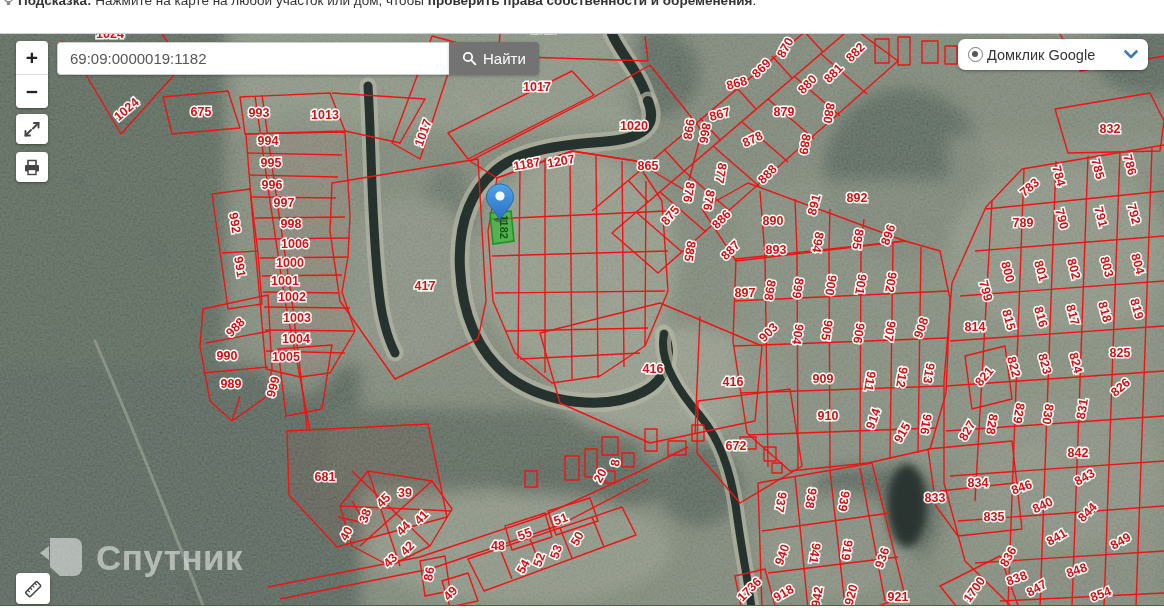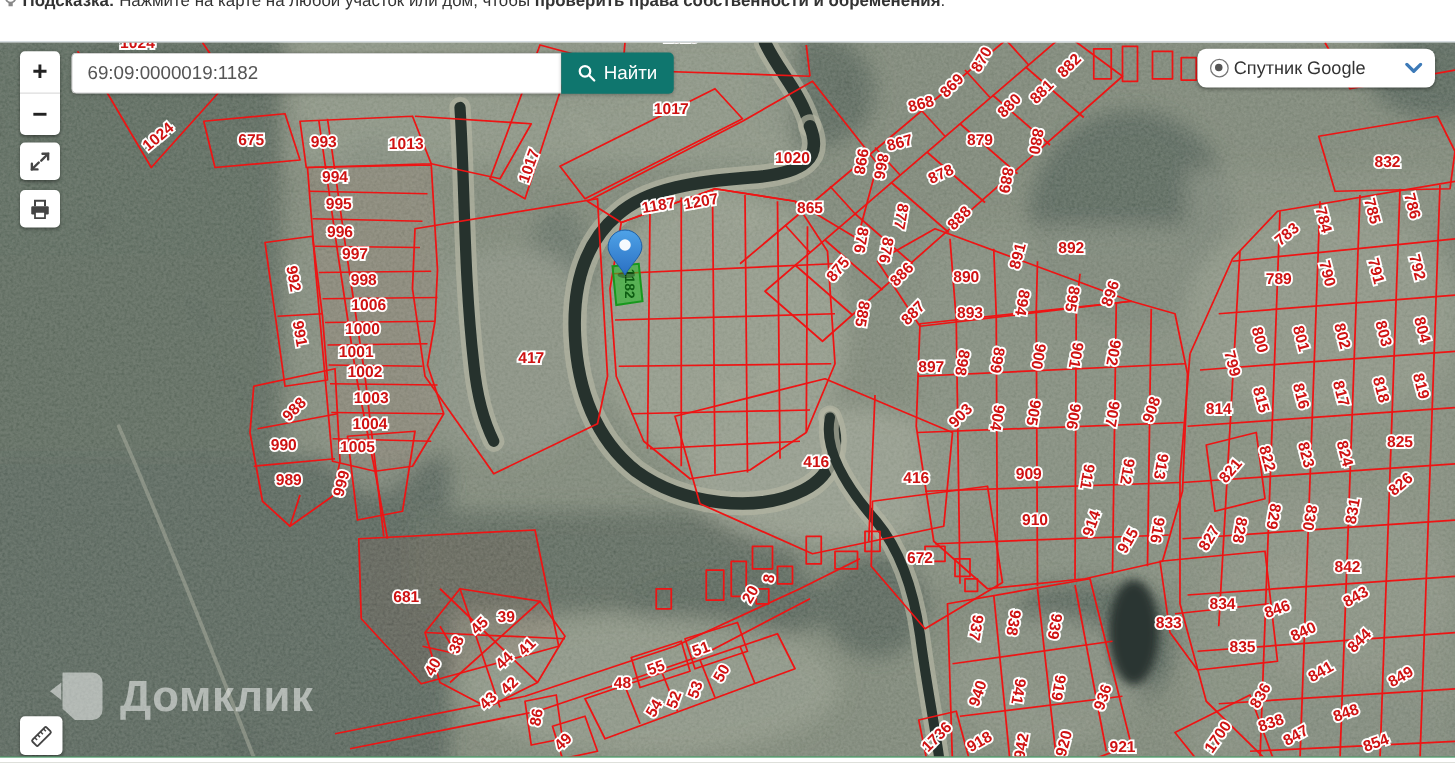--- a/index.html
+++ b/index.html
@@ -17,21 +17,21 @@
     color:#222;cursor:pointer;user-select:none;}
   .zdiv{height:1px;background:#ddd;}
   .sqbtn{width:32px;height:30px;display:flex;align-items:center;justify-content:center;cursor:pointer;}
   .fsbtn{left:16px;top:80px;}
   .prbtn{left:16px;top:118px;}
   .msbtn{left:16px;top:539px;width:34px;height:31px;}
   .searchrow{position:absolute;left:57px;top:8px;display:flex;height:17px;}
   .searchrow input{width:392px;height:33px;box-sizing:border-box;border:1px solid #cfcfcf;border-right:none;
     border-radius:4px 0 0 4px;padding:0 12px;font-size:15px;color:#555;outline:none;
     font-family:"Liberation Sans","DejaVu Sans",sans-serif;box-shadow:0 1px 3px rgba(0,0,0,.25);}
-  .findbtn{height:33px;padding:0 13px;border:none;border-radius:0 4px 4px 0;background:#0f766e;color:#fff;
+  .findbtn{height:33px;padding:0 13px;border:none;border-radius:0 4px 4px 0;background:#737373;color:#fff;
     font-size:15px;display:flex;align-items:center;gap:6px;cursor:pointer;box-shadow:0 1px 3px rgba(0,0,0,.25);
     font-family:"Liberation Sans","DejaVu Sans",sans-serif;}
   .layerbox{left:958px;top:5px;width:190px;height:31px;border-radius:7px;display:flex;align-items:center;
     padding:0 10px;box-sizing:border-box;cursor:pointer;}
   .radio{width:13px;height:13px;border:1.5px solid #777;border-radius:50%;position:relative;flex:0 0 auto;}
   .radio::after{content:"";position:absolute;left:2.5px;top:2.5px;width:6px;height:6px;border-radius:50%;background:#555;}
   .layerlbl{font-size:14.5px;color:#333;margin-left:4px;flex:1;}
   .wm{position:absolute;left:38px;top:502px;display:flex;align-items:center;gap:12px;pointer-events:none;}
   .wmtext{font-size:35px;font-weight:bold;color:rgba(255,255,255,.5);letter-spacing:.5px;}
   .plbl{font:bold 12.5px "Liberation Sans","DejaVu Sans",sans-serif;fill:#cf1212;stroke:#fff;stroke-width:3px;
@@ -440,21 +440,21 @@
       <path d="M0,-15 C8,-15 13.5,-8.5 13.5,-1.5 C13.5,5.5 6,11 0,21 C-6,11 -13.5,5.5 -13.5,-1.5 C-13.5,-8.5 -8,-15 0,-15 Z" fill="url(#ping)" stroke="#1d5fa6" stroke-width="0.8"></path>
       <circle cx="0" cy="-3" r="4.6" fill="#fff" opacity=".95"></circle>
     </g>
   </svg>
 
   <div class="wm">
     <svg width="46" height="44" viewBox="0 0 46 44">
       <path d="M12,2 h24 a8,8 0 0 1 8,8 v22 a8,8 0 0 1 -8,8 h-14 l-10,-9 v-12 z" fill="rgba(255,255,255,.5)"></path>
       <path d="M2,17 l9,-7 v14 z" fill="rgba(255,255,255,.5)"></path>
     </svg>
-    <span class="wmtext">Домклик</span>
+    <span class="wmtext">Спутник</span>
   </div>
 
   <div class="ctl zoomblock">
     <div class="zbtn">+</div>
     <div class="zdiv"></div>
     <div class="zbtn">−</div>
   </div>
 
   <div class="ctl sqbtn fsbtn">
     <svg width="20" height="20" viewBox="0 0 20 20">
@@ -481,21 +481,21 @@
       <svg width="15" height="15" viewBox="0 0 15 15">
         <circle cx="6" cy="6" r="4.2" fill="none" stroke="#fff" stroke-width="1.8"></circle>
         <line x1="9.2" y1="9.2" x2="13.4" y2="13.4" stroke="#fff" stroke-width="1.8" stroke-linecap="round"></line>
       </svg>
       <span>Найти</span>
     </button>
   </div>
 
   <div class="ctl layerbox">
     <span class="radio"></span>
-    <span class="layerlbl">Спутник Google</span>
+    <span class="layerlbl">Домклик Google</span>
     <svg width="14" height="9" viewBox="0 0 14 9">
       <polyline points="1.5,1.5 7,7 12.5,1.5" fill="none" stroke="#3d7ab8" stroke-width="2.6" stroke-linecap="round" stroke-linejoin="round"></polyline>
     </svg>
   </div>
 
   <div class="ctl sqbtn msbtn">
     <svg width="22" height="22" viewBox="0 0 22 22">
       <g transform="rotate(-45 11 11)">
         <rect x="3" y="8" width="16" height="6.5" rx="1.2" fill="#fff" stroke="#444" stroke-width="1.5"></rect>
         <line x1="6.5" y1="8" x2="6.5" y2="10.8" stroke="#444" stroke-width="1.2"></line>

